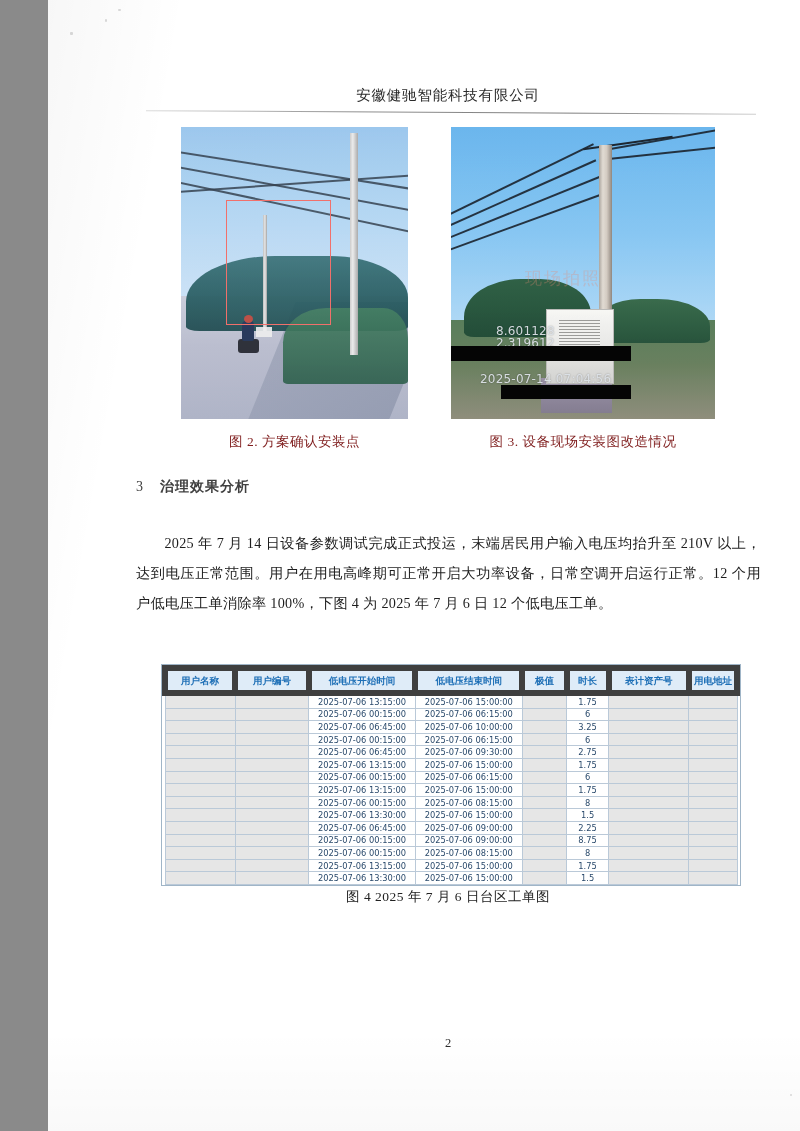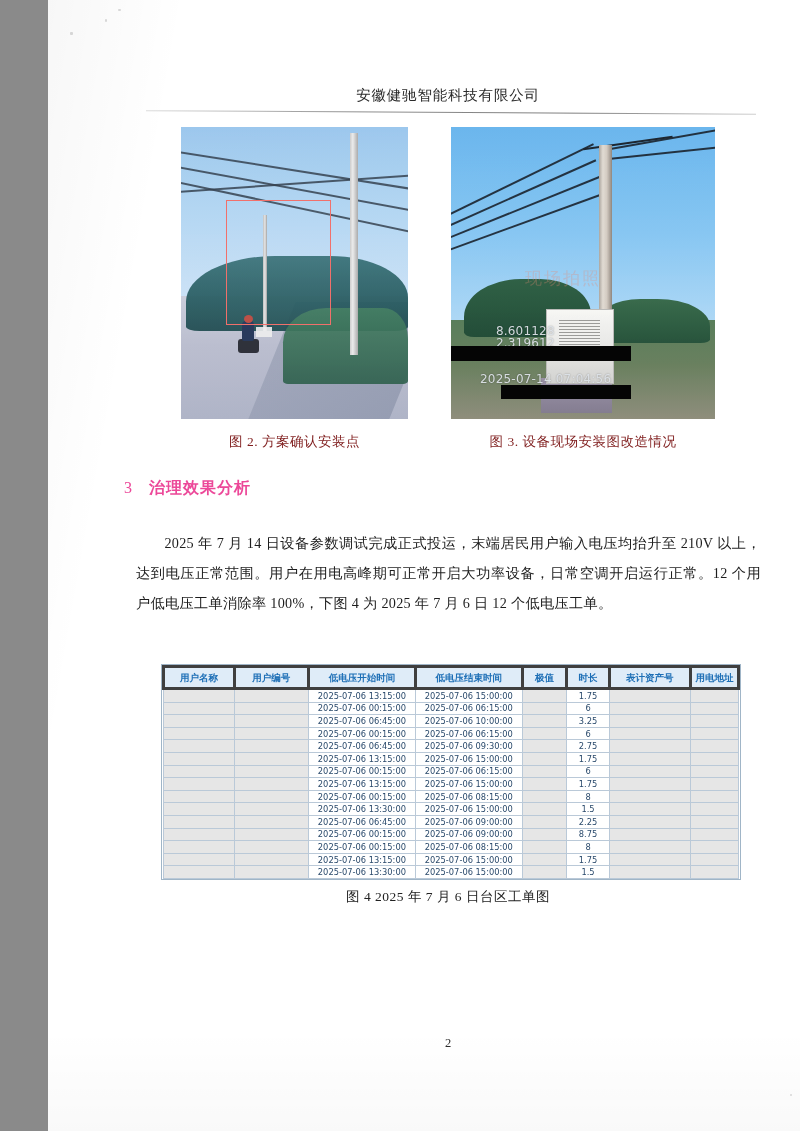--- a/index.html
+++ b/index.html
@@ -213,26 +213,26 @@
     white-space: nowrap;
   }
   .redaction {
     position:absolute;
     background:#0a0a0a;
   }
 
   
   .section-head {
     position: absolute;
-    left: 76px;
+    left: 88px;
     top: 478px;
-    font-size: 16px;
+    font-size: 14px;
     font-weight: bold;
     letter-spacing: 1px;
-    color: #ec4899;
+    color: #404040;
     font-family: "Liberation Sans", sans-serif;
   }
   .section-head .num { margin-right: 16px; font-family: "Liberation Serif", serif; font-weight: normal; }
 
   
   .body-par {
     position: absolute;
     left: 88px;
     top: 528px;
     width: 625px;
@@ -257,21 +257,21 @@
   table.sheet {
     border-collapse: collapse;
     width: 100%;
     font-family: "DejaVu Sans", sans-serif;
   }
   table.sheet th {
     background: #ddeaf6;
     color: #1f6fb5;
     font-size: 9.5px;
     font-weight: bold;
-    border: 3px solid #404040;
+    border: 6px solid #404040;
     padding: 4px 2px;
     line-height: 11px;
     white-space: normal;
   }
   table.sheet td {
     border: 1px solid #b9c8d6;
     font-size: 8.3px;
     color: #2b4a6b;
     height: 11.6px;
     padding: 0 2px;

